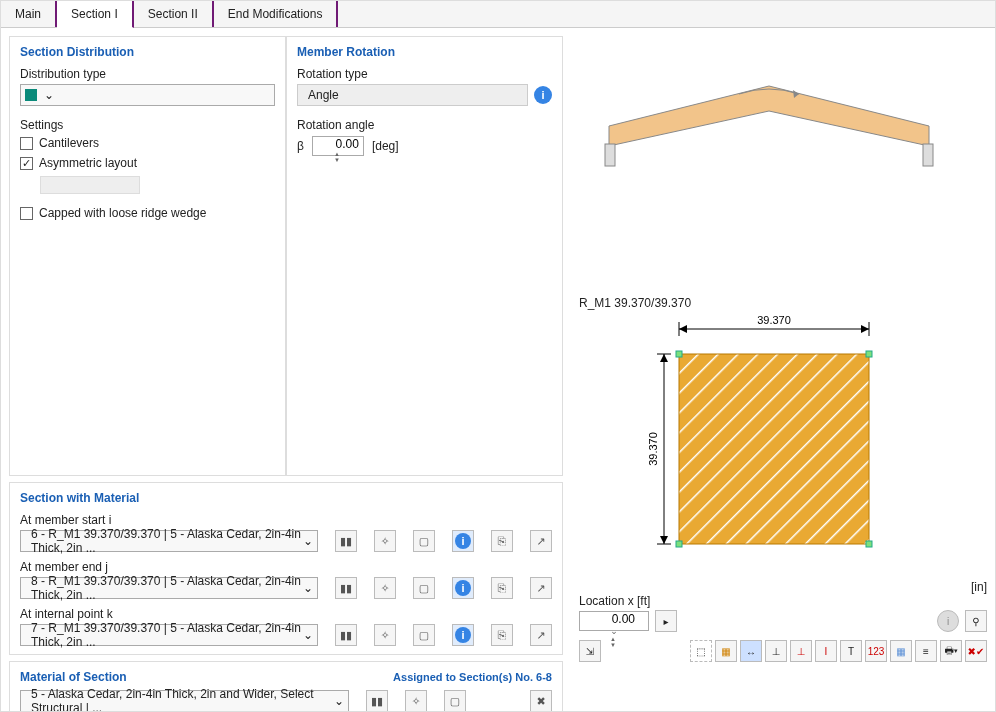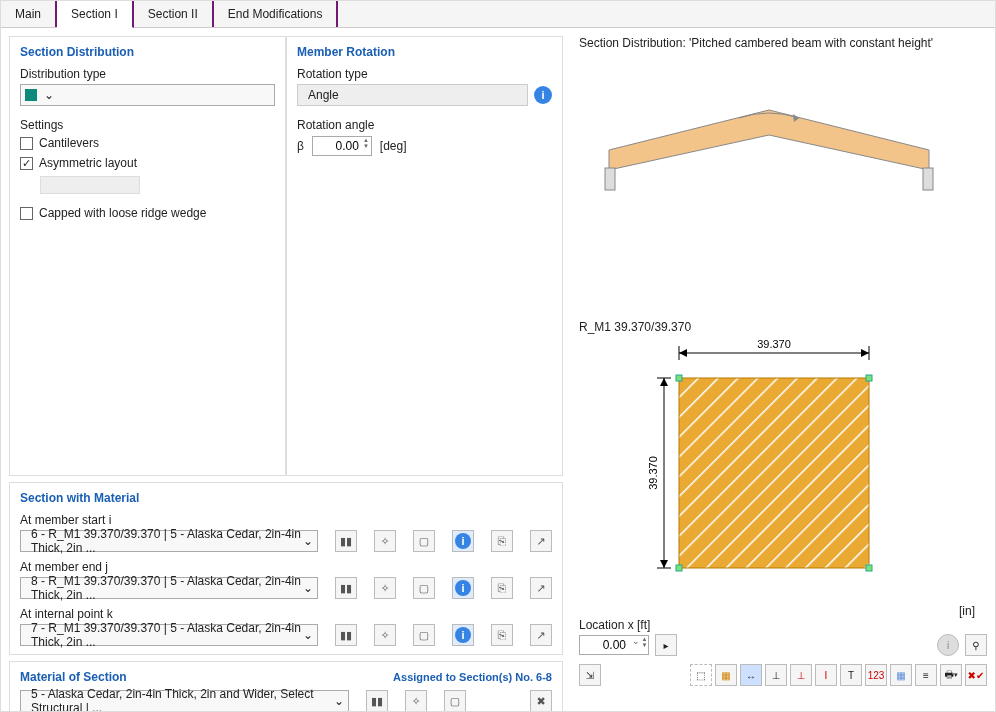--- a/index.html
+++ b/index.html
@@ -21,38 +21,38 @@
 .dropdown .text { flex: 1; white-space: nowrap; overflow: hidden; text-overflow: ellipsis; }
 .chev { width: 12px; text-align: center; }
 .sub-header { margin-top: 12px; margin-bottom: 4px; }
 .chk-row { display: flex; align-items: center; gap: 6px; margin-bottom: 6px; }
 .chk { width: 13px; height: 13px; border: 1px solid #666; display: flex; align-items: center; justify-content: center; background: #fff; cursor: pointer; }
 .chk.checked::after { content: "✓"; font-size: 11px; color: #222; }
 .disabled-box { width: 100px; height: 18px; background: #eee; border: 1px solid #ddd; margin-left: 20px; }
 .rotation-row { display: flex; align-items: center; gap: 6px; }
 .rot-type { display: flex; align-items: center; border: 1px solid #ccc; background: #eee; height: 22px; padding: 0 4px; flex: 1; }
 .info-icon { width: 18px; height: 18px; border-radius: 50%; background: #3584e4; color: #fff; display: flex; align-items: center; justify-content: center; font-weight: bold; font-size: 11px; cursor: pointer; }
-.num-input { display: flex; border: 1px solid #aaa; height: 20px; background: #fff; }
+.num-input { display: flex; align-items: center; border: 1px solid #aaa; height: 20px; background: #fff; flex-direction: column; }
 .num-input input { border: none; width: 50px; text-align: right; padding: 0 4px; font-size: 12px; }
 .spinners { display: flex; flex-direction: column; font-size: 6px; line-height: 6px; color: #666; cursor: pointer; padding-right: 2px;}
 .bottom-panel { border: 1px solid #ddd; padding: 8px 10px; }
 .sec-mat-title { color: #1a5fb4; font-weight: 600; margin-bottom: 8px; }
 .mat-row { margin-bottom: 8px; }
 .mat-row-label { margin-bottom: 3px; }
 .mat-line { display: flex; align-items: center; gap: 17px; }
 .mat-dd { flex: 1; display: flex; align-items: center; border: 1px solid #aaa; background: #f8f8f8; height: 22px; padding: 0 4px; cursor: pointer; }
 .icon-btn { width: 22px; height: 22px; border: 1px solid #bbb; background: #f5f5f5; display: flex; align-items: center; justify-content: center; cursor: pointer; font-size: 11px; color: #555; }
 .icon-btn.blue { background: #e0ecfc; }
 .mat-of-sec { display: flex; justify-content: space-between; align-items: baseline; }
 .mat-of-sec .assigned { color: #1a5fb4; font-weight: 600; font-size: 11px; }
 .preview-title { margin-bottom: 10px; }
 .preview-top { height: 260px; position: relative; }
 .preview-sec-label { font-size: 12px; margin-bottom: 4px; }
 .preview-bottom { position: relative; height: 280px; }
-.unit-tag { position: absolute; right: 12px; bottom: 0; }
+.unit-tag { position: absolute; right: 0; bottom: 0; }
 .loc-row { display: flex; align-items: center; gap: 6px; margin-top: 2px; }
 .right-toolbar { display: flex; align-items: center; gap: 4px; margin-top: 8px; justify-content: space-between; }
 .right-toolbar .tb-group { display: flex; gap: 3px; }
 .tb-btn { width: 22px; height: 22px; border: 1px solid #bbb; background: #f5f5f5; display: flex; align-items: center; justify-content: center; cursor: pointer; font-size: 10px;}
 svg { display: block; }
 </style>
 </head>
 <body>
 
 <div class="app">
@@ -192,21 +192,20 @@
           <div class="icon-btn">▮▮</div>
           <div class="icon-btn">✧</div>
           <div class="icon-btn">▢</div>
           <div style="width:30px"></div>
           <div class="icon-btn">✖</div>
         </div>
       </div>
     </div>
 
     <div class="right-col">
-      <div class="preview-title">Section Distribution: 'Pitched cambered beam with constant height'</div>
 
       <div class="preview-top">
         <svg width="380" height="160" viewBox="0 0 380 160">
           <path d="M 30 90 L 190 50 L 350 90 L 350 110 L 190 75 L 30 110 Z" fill="#f2c48a" stroke="#888" stroke-width="1"></path>
           <path d="M 160 58 Q 190 48 220 58" fill="none" stroke="#888" stroke-width="1"></path>
           <polygon points="220,58 214,54 215,62" fill="#888"></polygon>
           <rect x="26" y="108" width="10" height="22" fill="#ddd" stroke="#888"></rect>
           <rect x="344" y="108" width="10" height="22" fill="#ddd" stroke="#888"></rect>
         </svg>
       </div>

